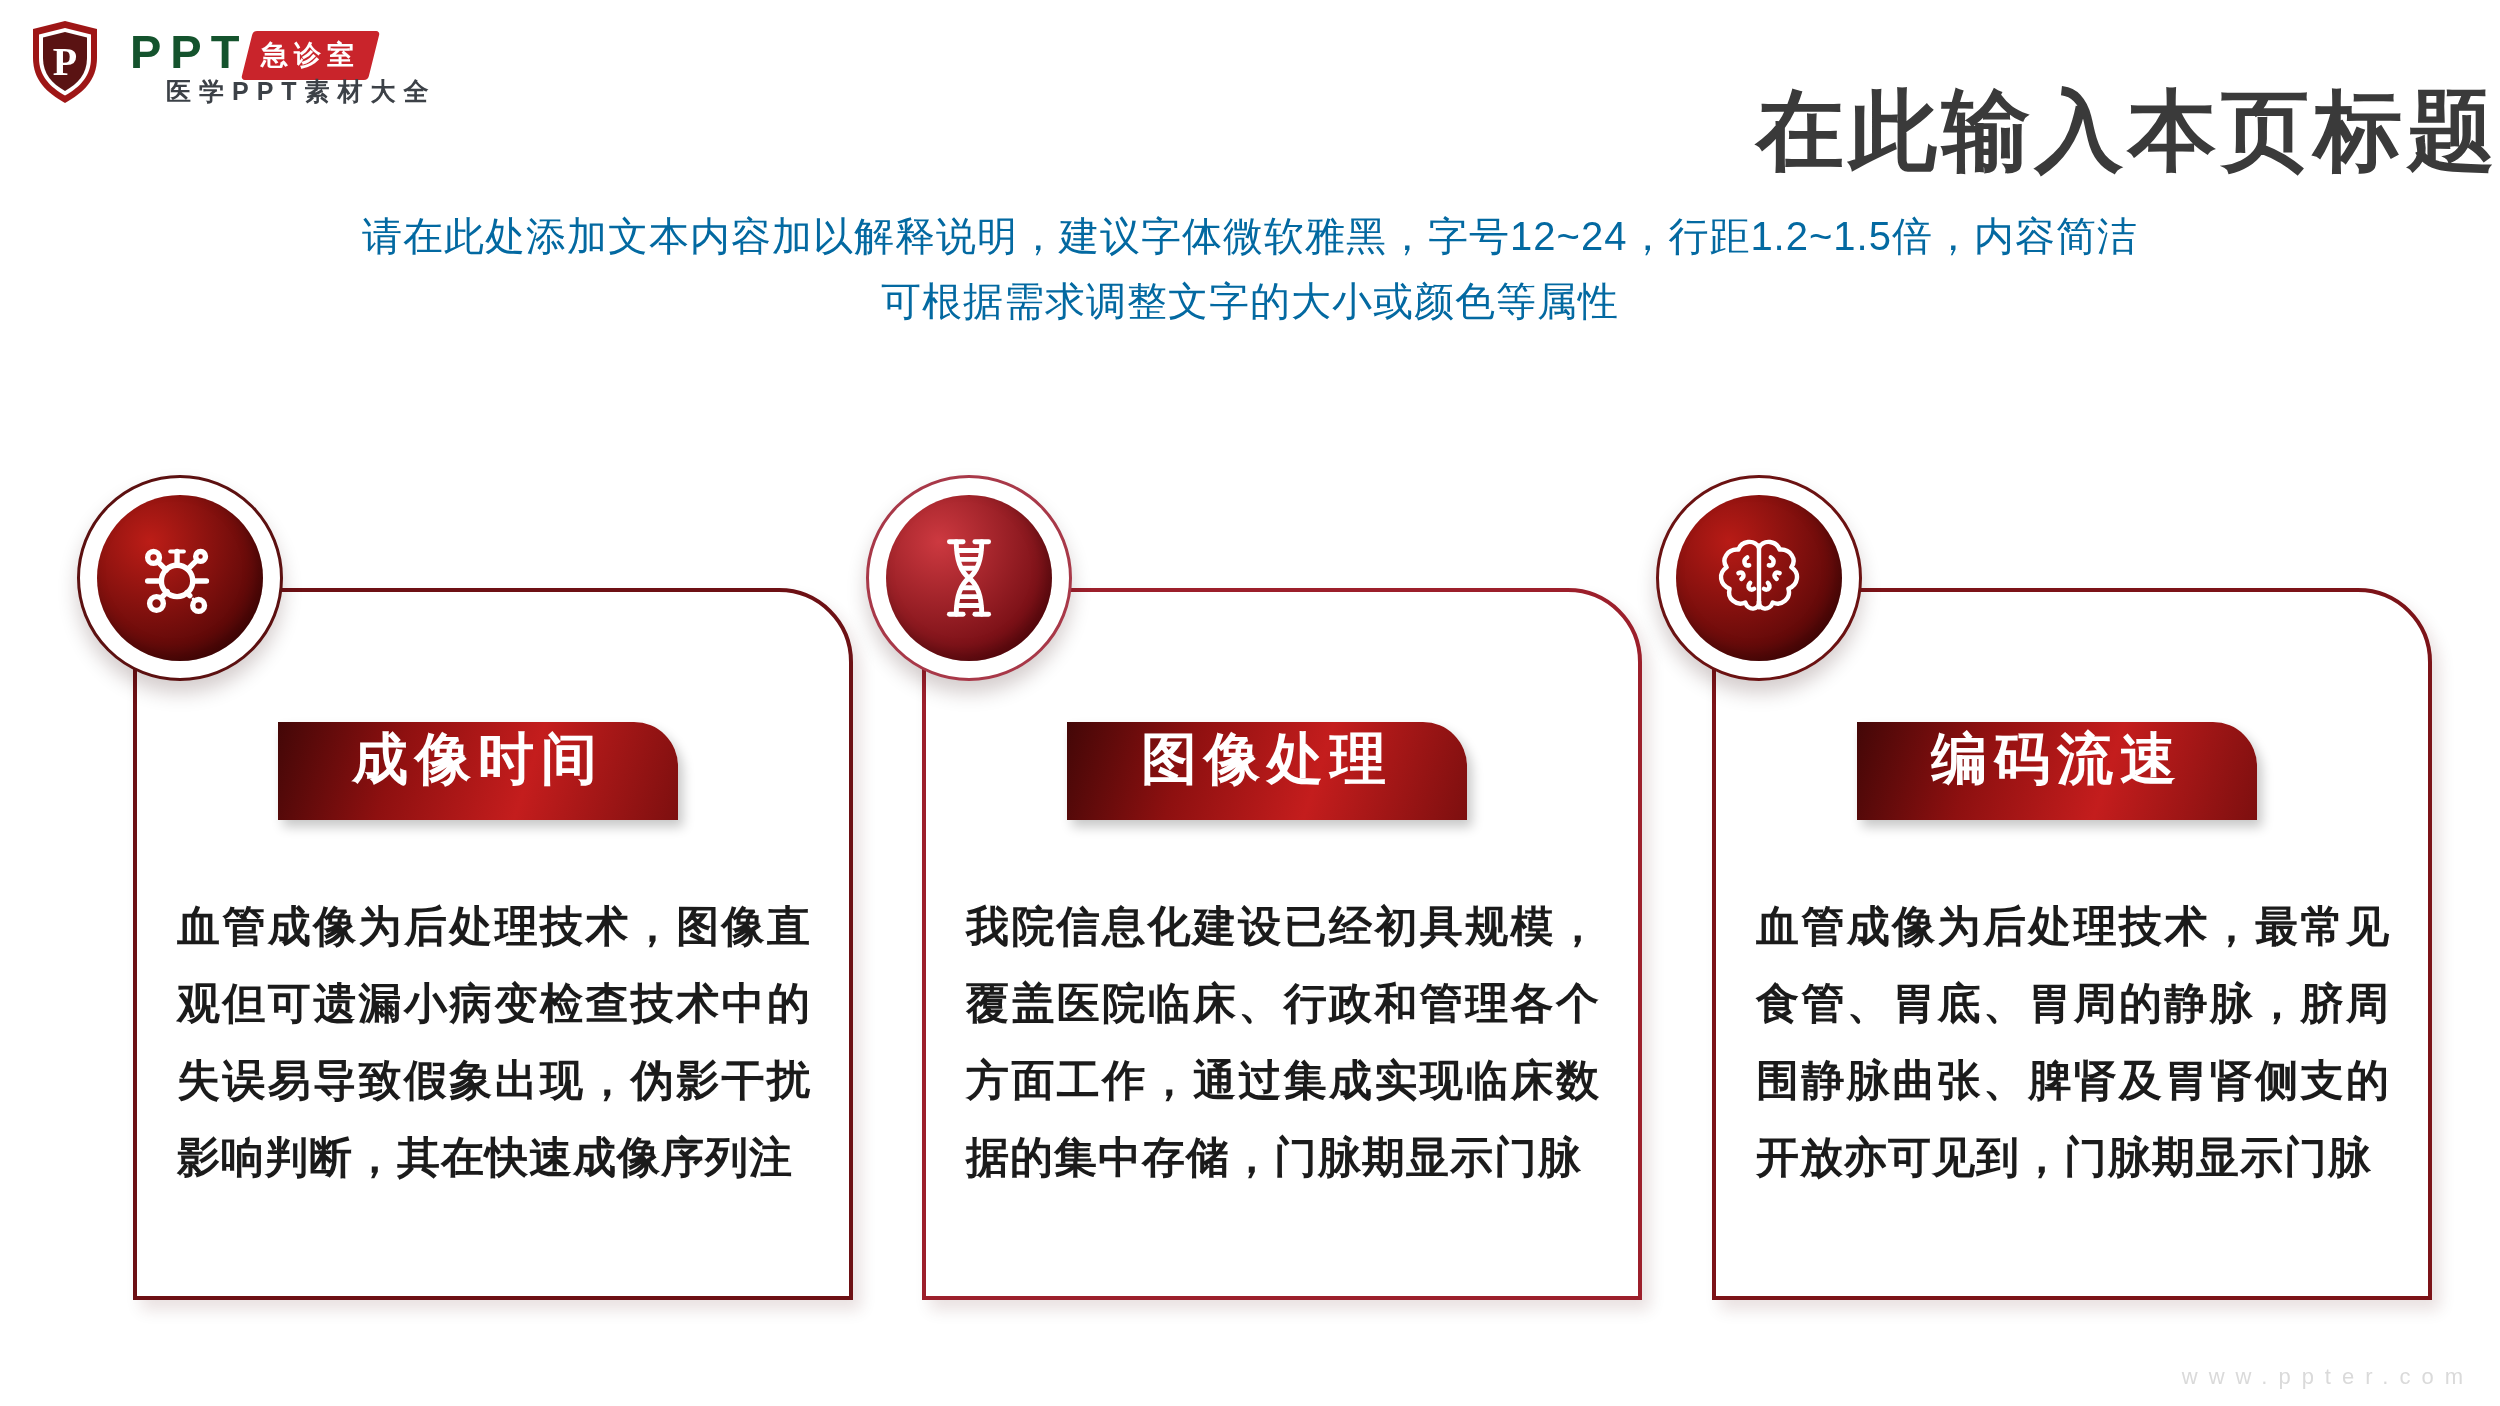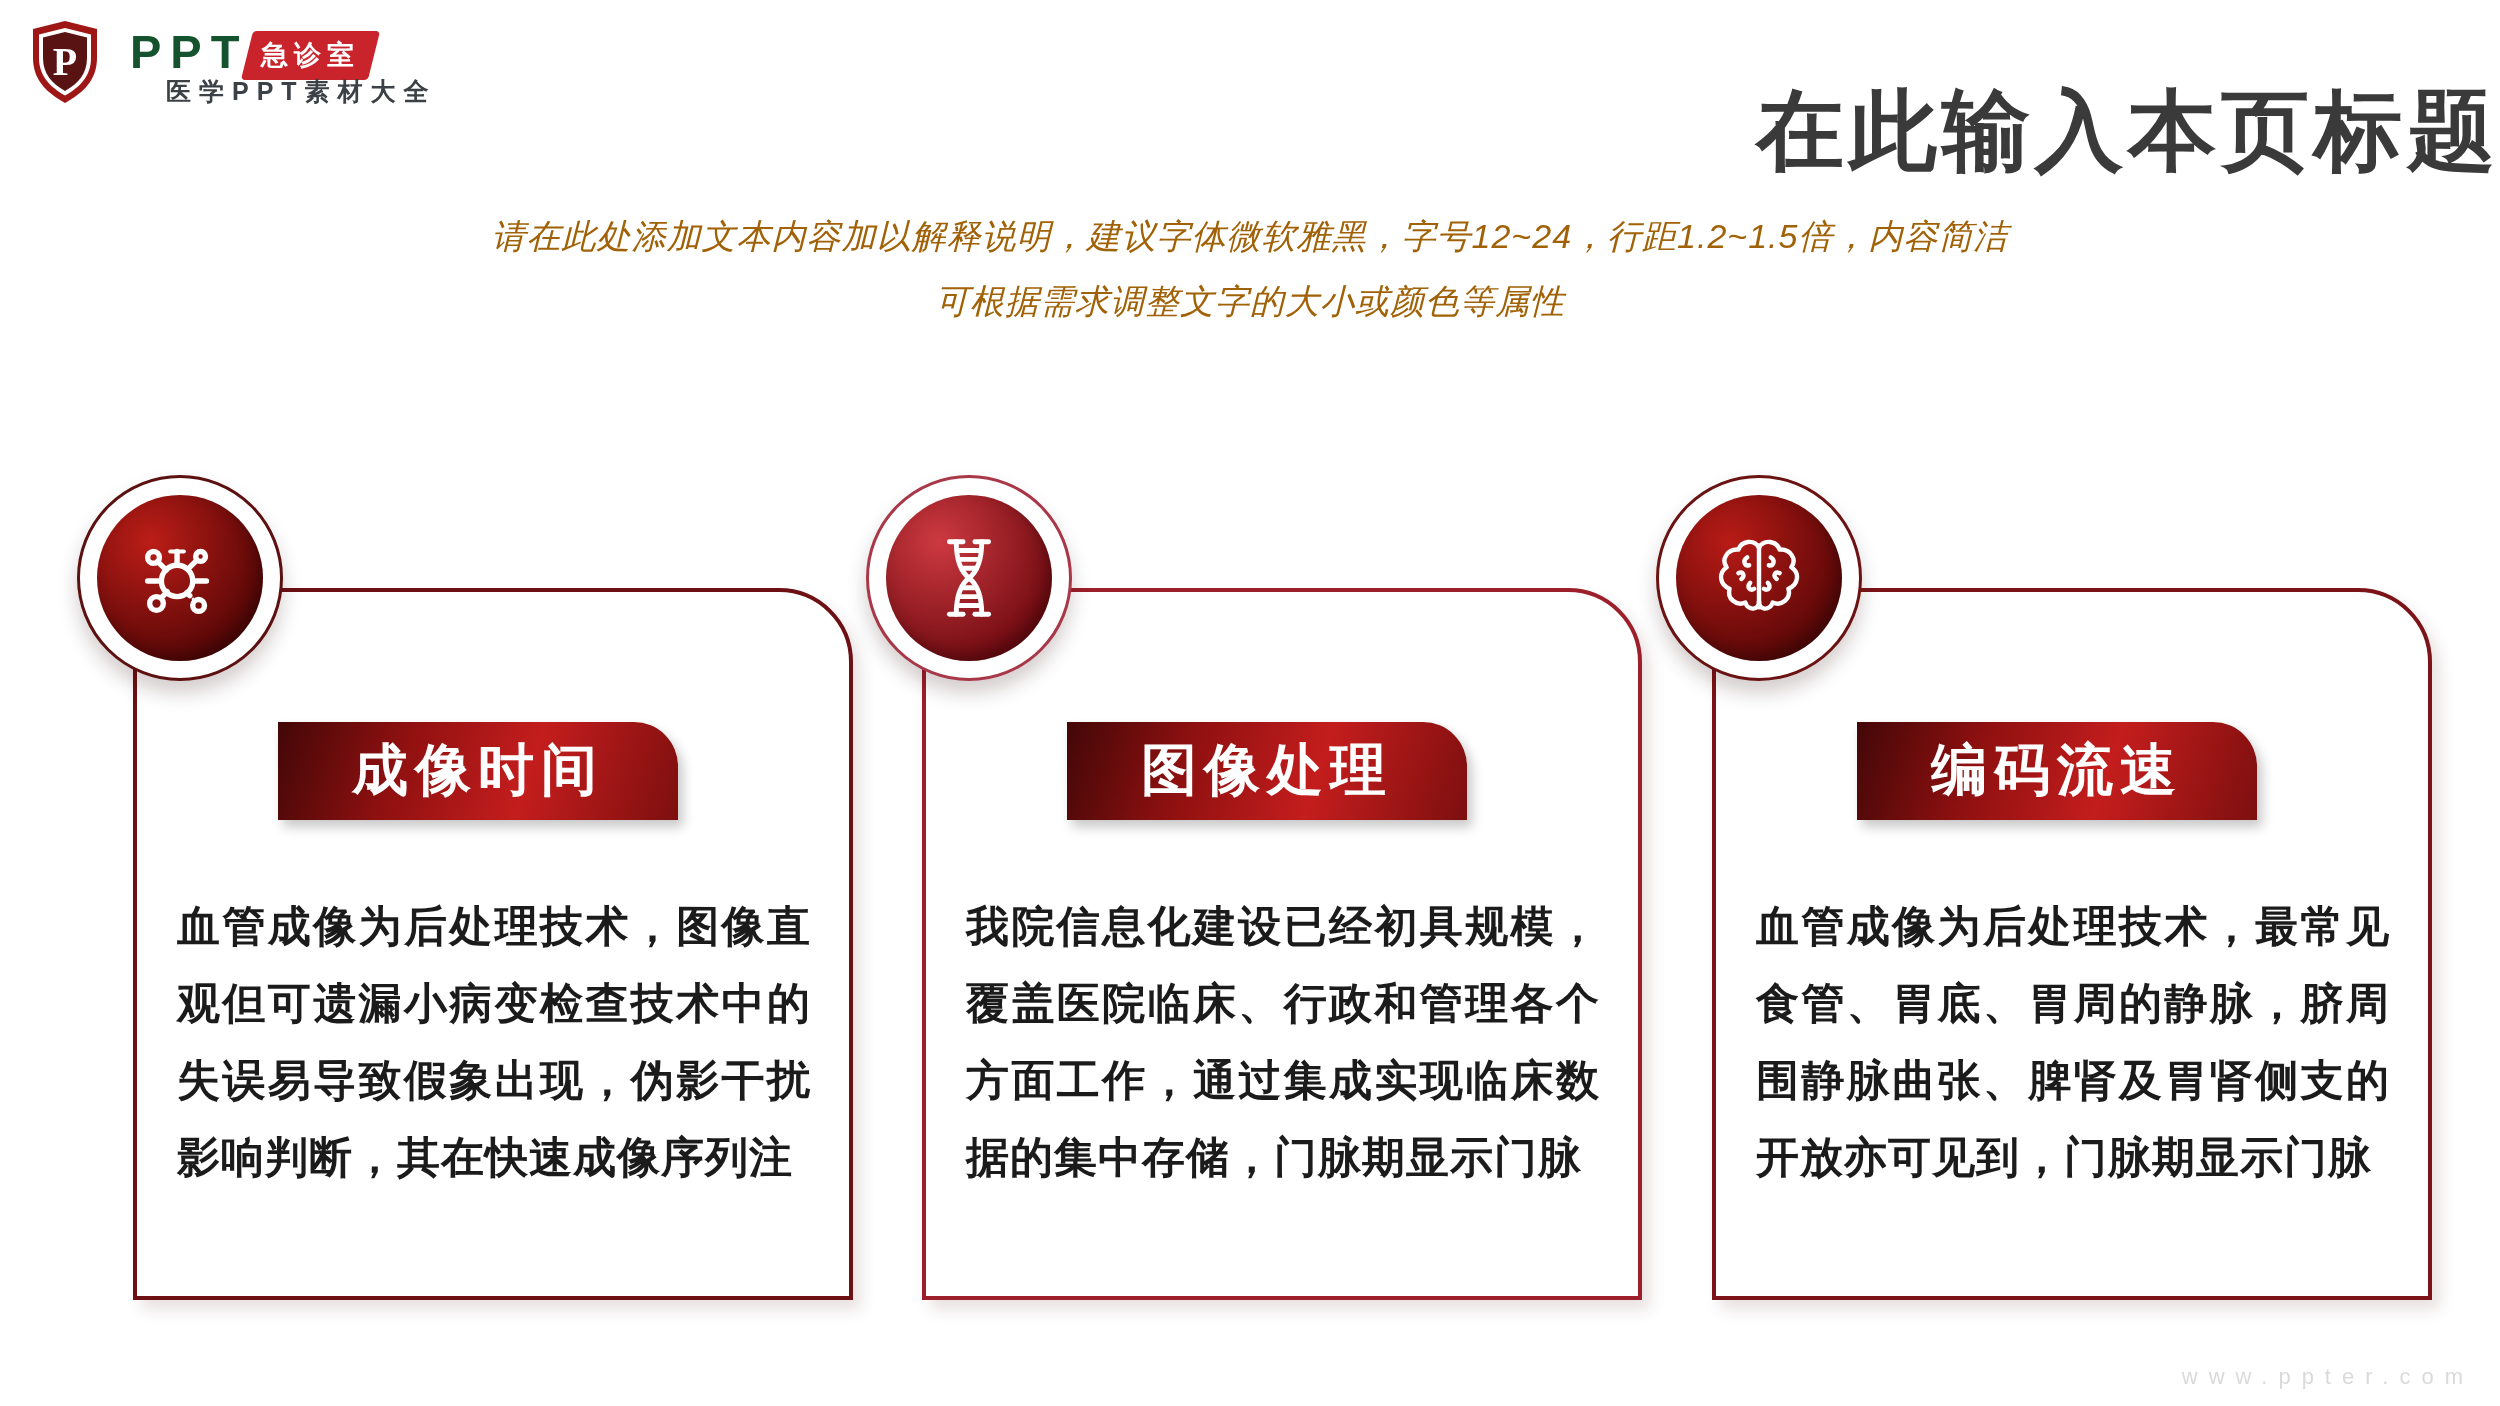--- a/index.html
+++ b/index.html
@@ -14,39 +14,39 @@
   .logo-badge { position:absolute; left:247px; top:31px; background:#c9242b; color:#ffffff;
                 font-size:27px; font-weight:800; letter-spacing:6px; padding:6px 14px 7px 14px;
                 transform:skewX(-14deg); border-radius:4px; }
   .logo-badge span { display:inline-block; transform:skewX(14deg); }
   .logo-tagline { position:absolute; left:130px; top:75px; font-size:25px; font-weight:700; color:#3c4147; letter-spacing:8px;margin-left:36px; }
 
   
   .title { position:absolute; top:72px; left:0; width:100%; text-align:right;
            font-size:88px; font-weight:900; color:#3a3a3a; letter-spacing:5px; }
   .subtitle { position:absolute; top:204px; left:0; width:100%; text-align:center;
-              font-size:34px; font-weight:500; color:#a16207; line-height:65px; letter-spacing:1px;font-style:italic; }
+              font-size:40px; font-weight:500; color:#0369a1; line-height:65px; letter-spacing:1px; }
 
   
   .card-box { position:absolute; top:588px; width:720px; height:712px;
               border:4px solid var(--border); border-radius:0 74px 0 0;
               box-shadow:8px 10px 16px rgba(70,10,10,0.12); background:#fff; }
   .card-circle { position:absolute; top:475px; width:206px; height:206px; border-radius:50%;
                  background:#ffffff; border:3px solid var(--ring);
                  box-shadow:0 12px 20px rgba(40,0,0,0.20);
                  display:flex; align-items:center; justify-content:center; }
   .card-circle-inner { width:166px; height:166px; border-radius:50%;
                        background:radial-gradient(circle at 32% 28%, var(--c1) 0%, var(--c2) 78%);
                        display:flex; align-items:center; justify-content:center;
                        box-shadow:inset -6px -8px 14px rgba(0,0,0,0.25); }
   .card-banner { position:absolute; top:722px; width:400px; height:98px;
                  border-radius:0 44px 0 0;
                  background:linear-gradient(108deg,#430707 0%,#8e1010 30%,#c41d1d 62%,#7d0f0f 100%);
                  color:#ffffff; font-size:56px; font-weight:800; letter-spacing:7px;
-                 display:flex; align-items:center; justify-content:center;
+                 display:flex; align-items:flex-start; justify-content:center;
                  box-shadow:5px 7px 12px rgba(0,0,0,0.22); }
   .card-body { position:absolute; top:888px; width:634px;
                font-size:43px; line-height:77px; color:#1b1b1b; letter-spacing:1px;
                text-align:justify; font-weight:700; }
 
   
   .card1 { --x:133px; --border:#6d1014; --ring:#5c1010; --c1:#bc1d17; --c2:#520606; }
   .card2 { --x:922px; --border:#9c1f2b; --ring:#a83848; --c1:#cd3940; --c2:#6e0a10; }
   .card3 { --x:1712px; --border:#7c1318; --ring:#6b1212; --c1:#b81b16; --c2:#560707; }
   .card1 .card-box, .card2 .card-box, .card3 .card-box { left:var(--x); }

